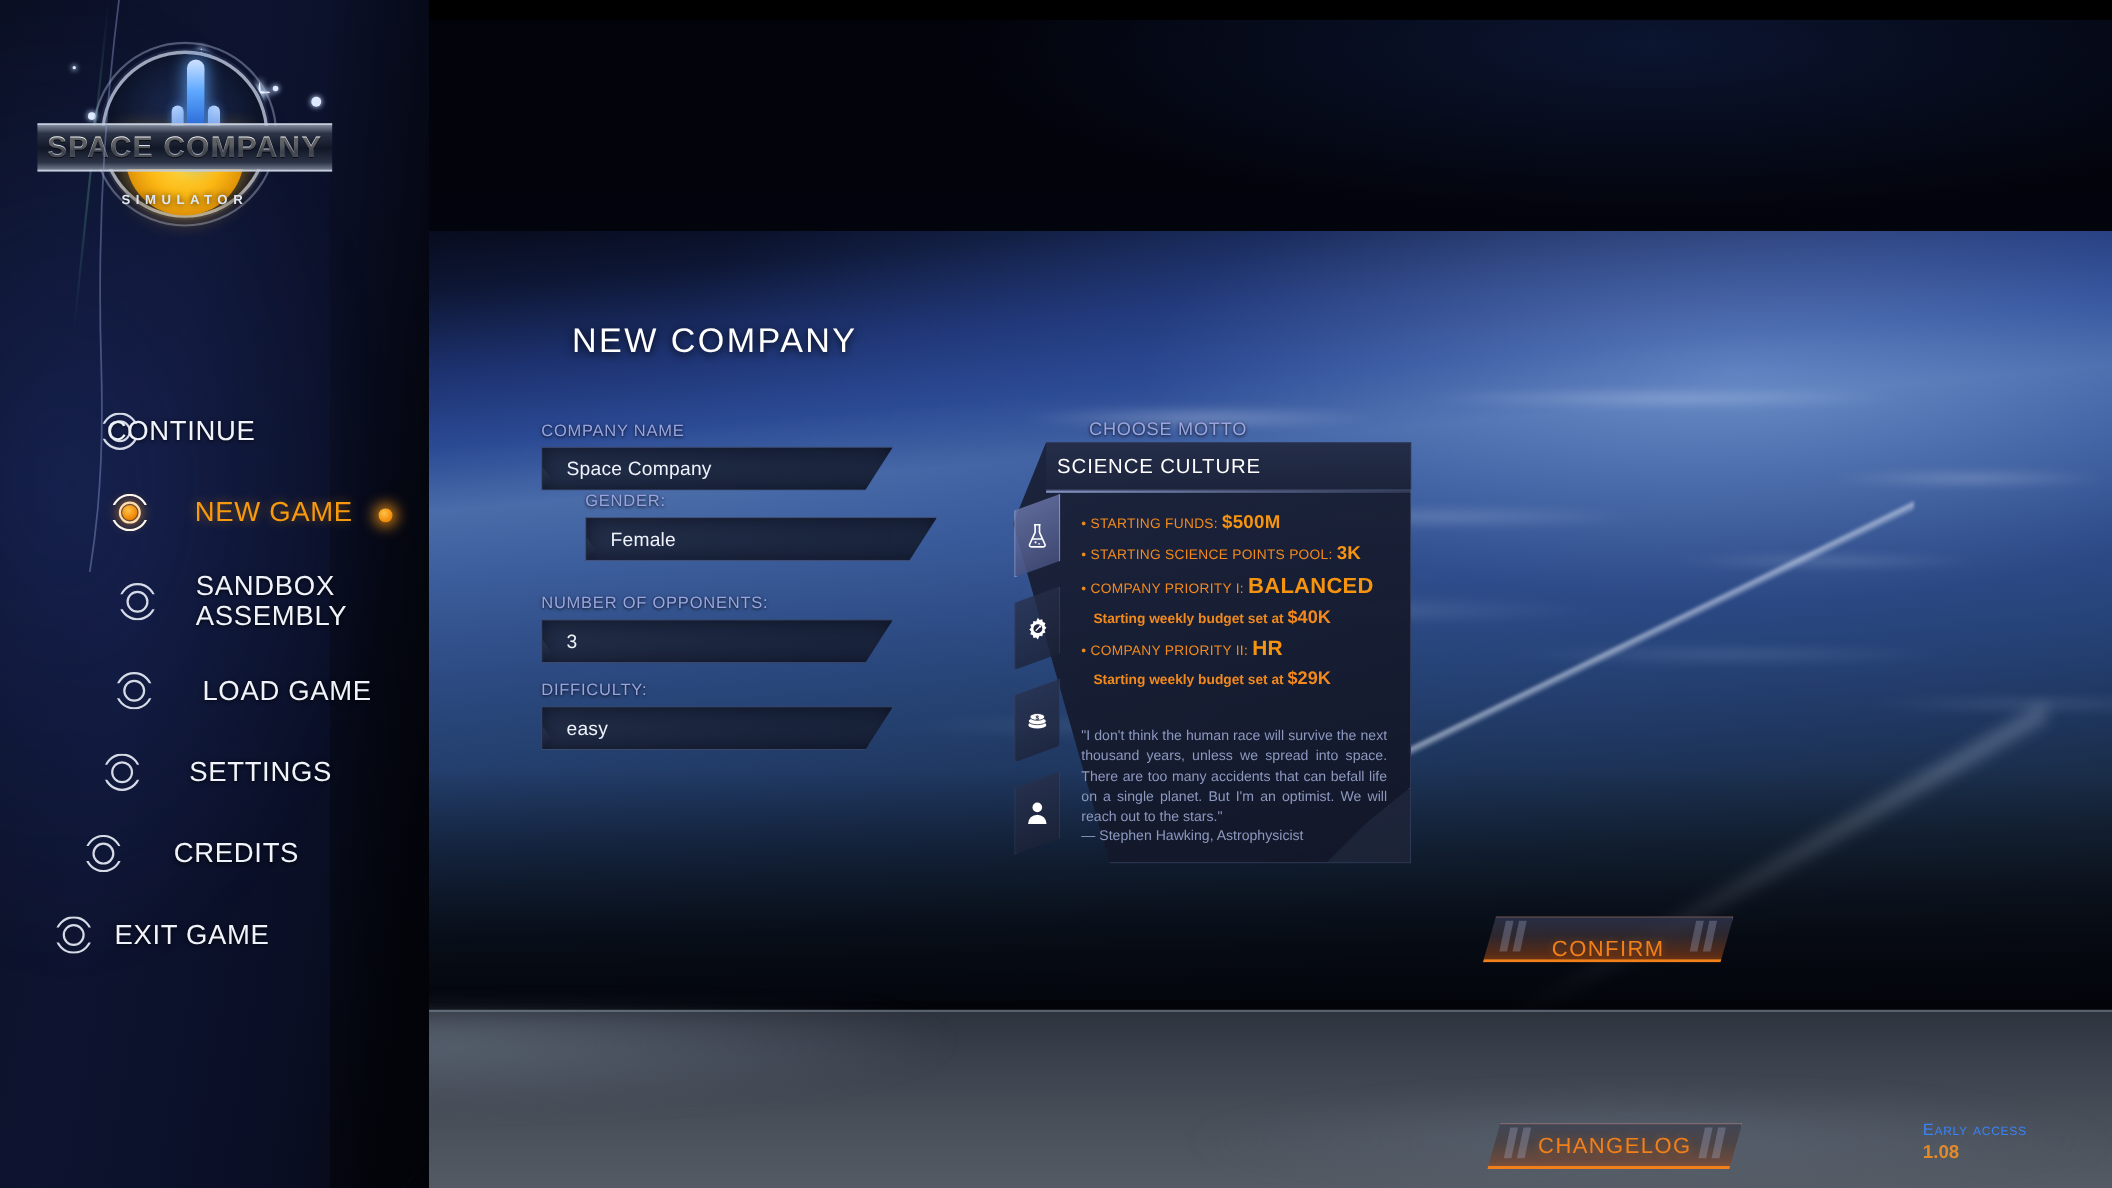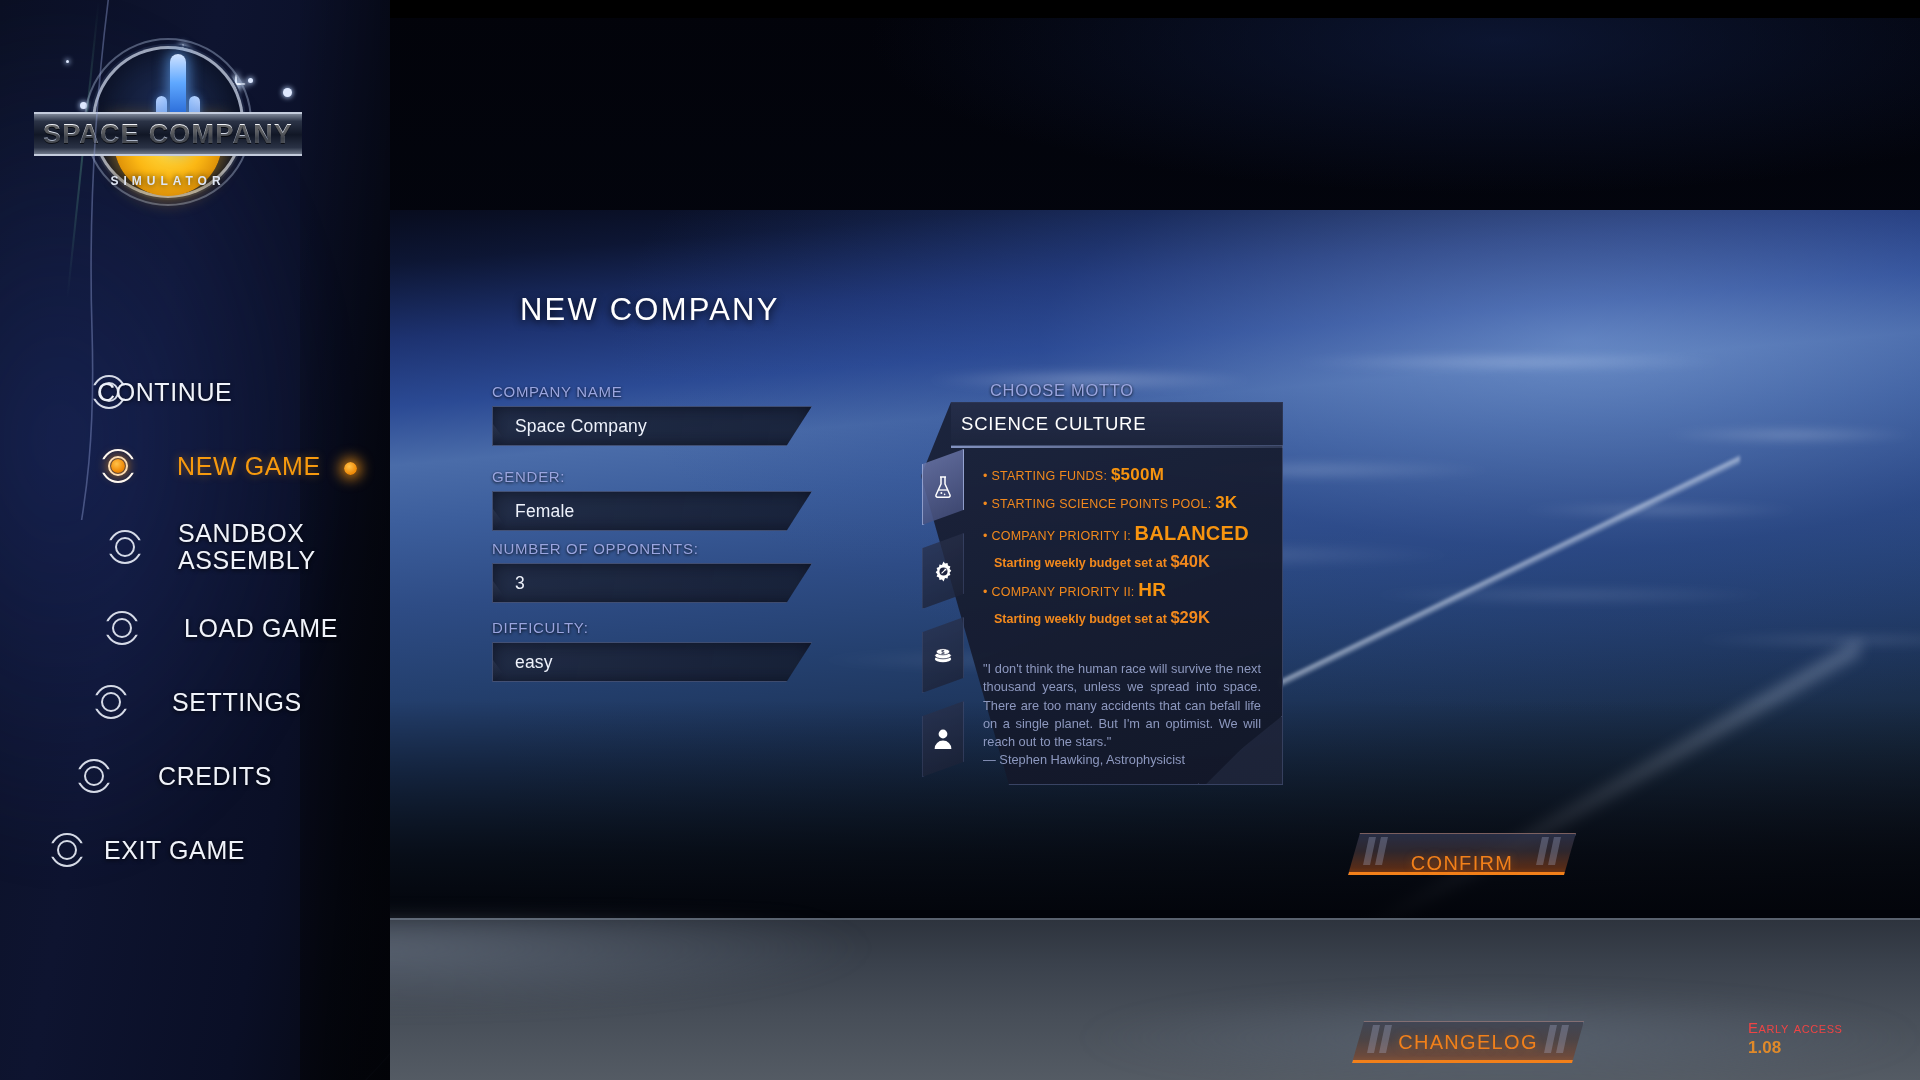--- a/index.html
+++ b/index.html
@@ -352,21 +352,21 @@
   #btn-confirm{ left:1348px; top:833px; width:228px;align-items:flex-end; }
   #btn-changelog{ left:1352px; top:1021px; width:232px; }
   #btn-changelog .btn-skin{
     background:linear-gradient(180deg, rgba(58,62,78,.70) 0%, rgba(72,58,56,.70) 45%, rgba(120,62,34,.62) 88%, rgba(150,72,26,.6) 100%);
   }
 
   #version{
     position:absolute; left:1748px; top:1019px; text-align:left;
   }
   #ea-label{
-    font-size:15px; letter-spacing:.6px; color:#ef4444;
+    font-size:15px; letter-spacing:.6px; color:#3b82f6;
     font-variant:small-caps; text-transform:lowercase;
   }
   #ea-label::first-letter{ text-transform:uppercase; }
   #ea-version{
     font-size:17px; font-weight:bold; color:#e08a2a; margin-top:2px;
   }
 </style>
 </head>
 <body>
 
@@ -487,21 +487,21 @@
   <div id="page-title">NEW COMPANY</div>
 
   <div class="field" style="top:383px;">
     <div class="field-label">COMPANY NAME</div>
     <div class="field-box">
       <div class="notch"></div>
       <span class="field-value">Space Company</span>
     </div>
   </div>
 
-  <div class="field" style="top:468px;">
+  <div class="field" style="top:447px;margin-left:40px;">
     <div class="field-label">GENDER:</div>
     <div class="field-box">
       <div class="notch"></div>
       <span class="field-value">Female</span>
     </div>
   </div>
 
   <div class="field" style="top:540px;">
     <div class="field-label">NUMBER OF OPPONENTS:</div>
     <div class="field-box">

